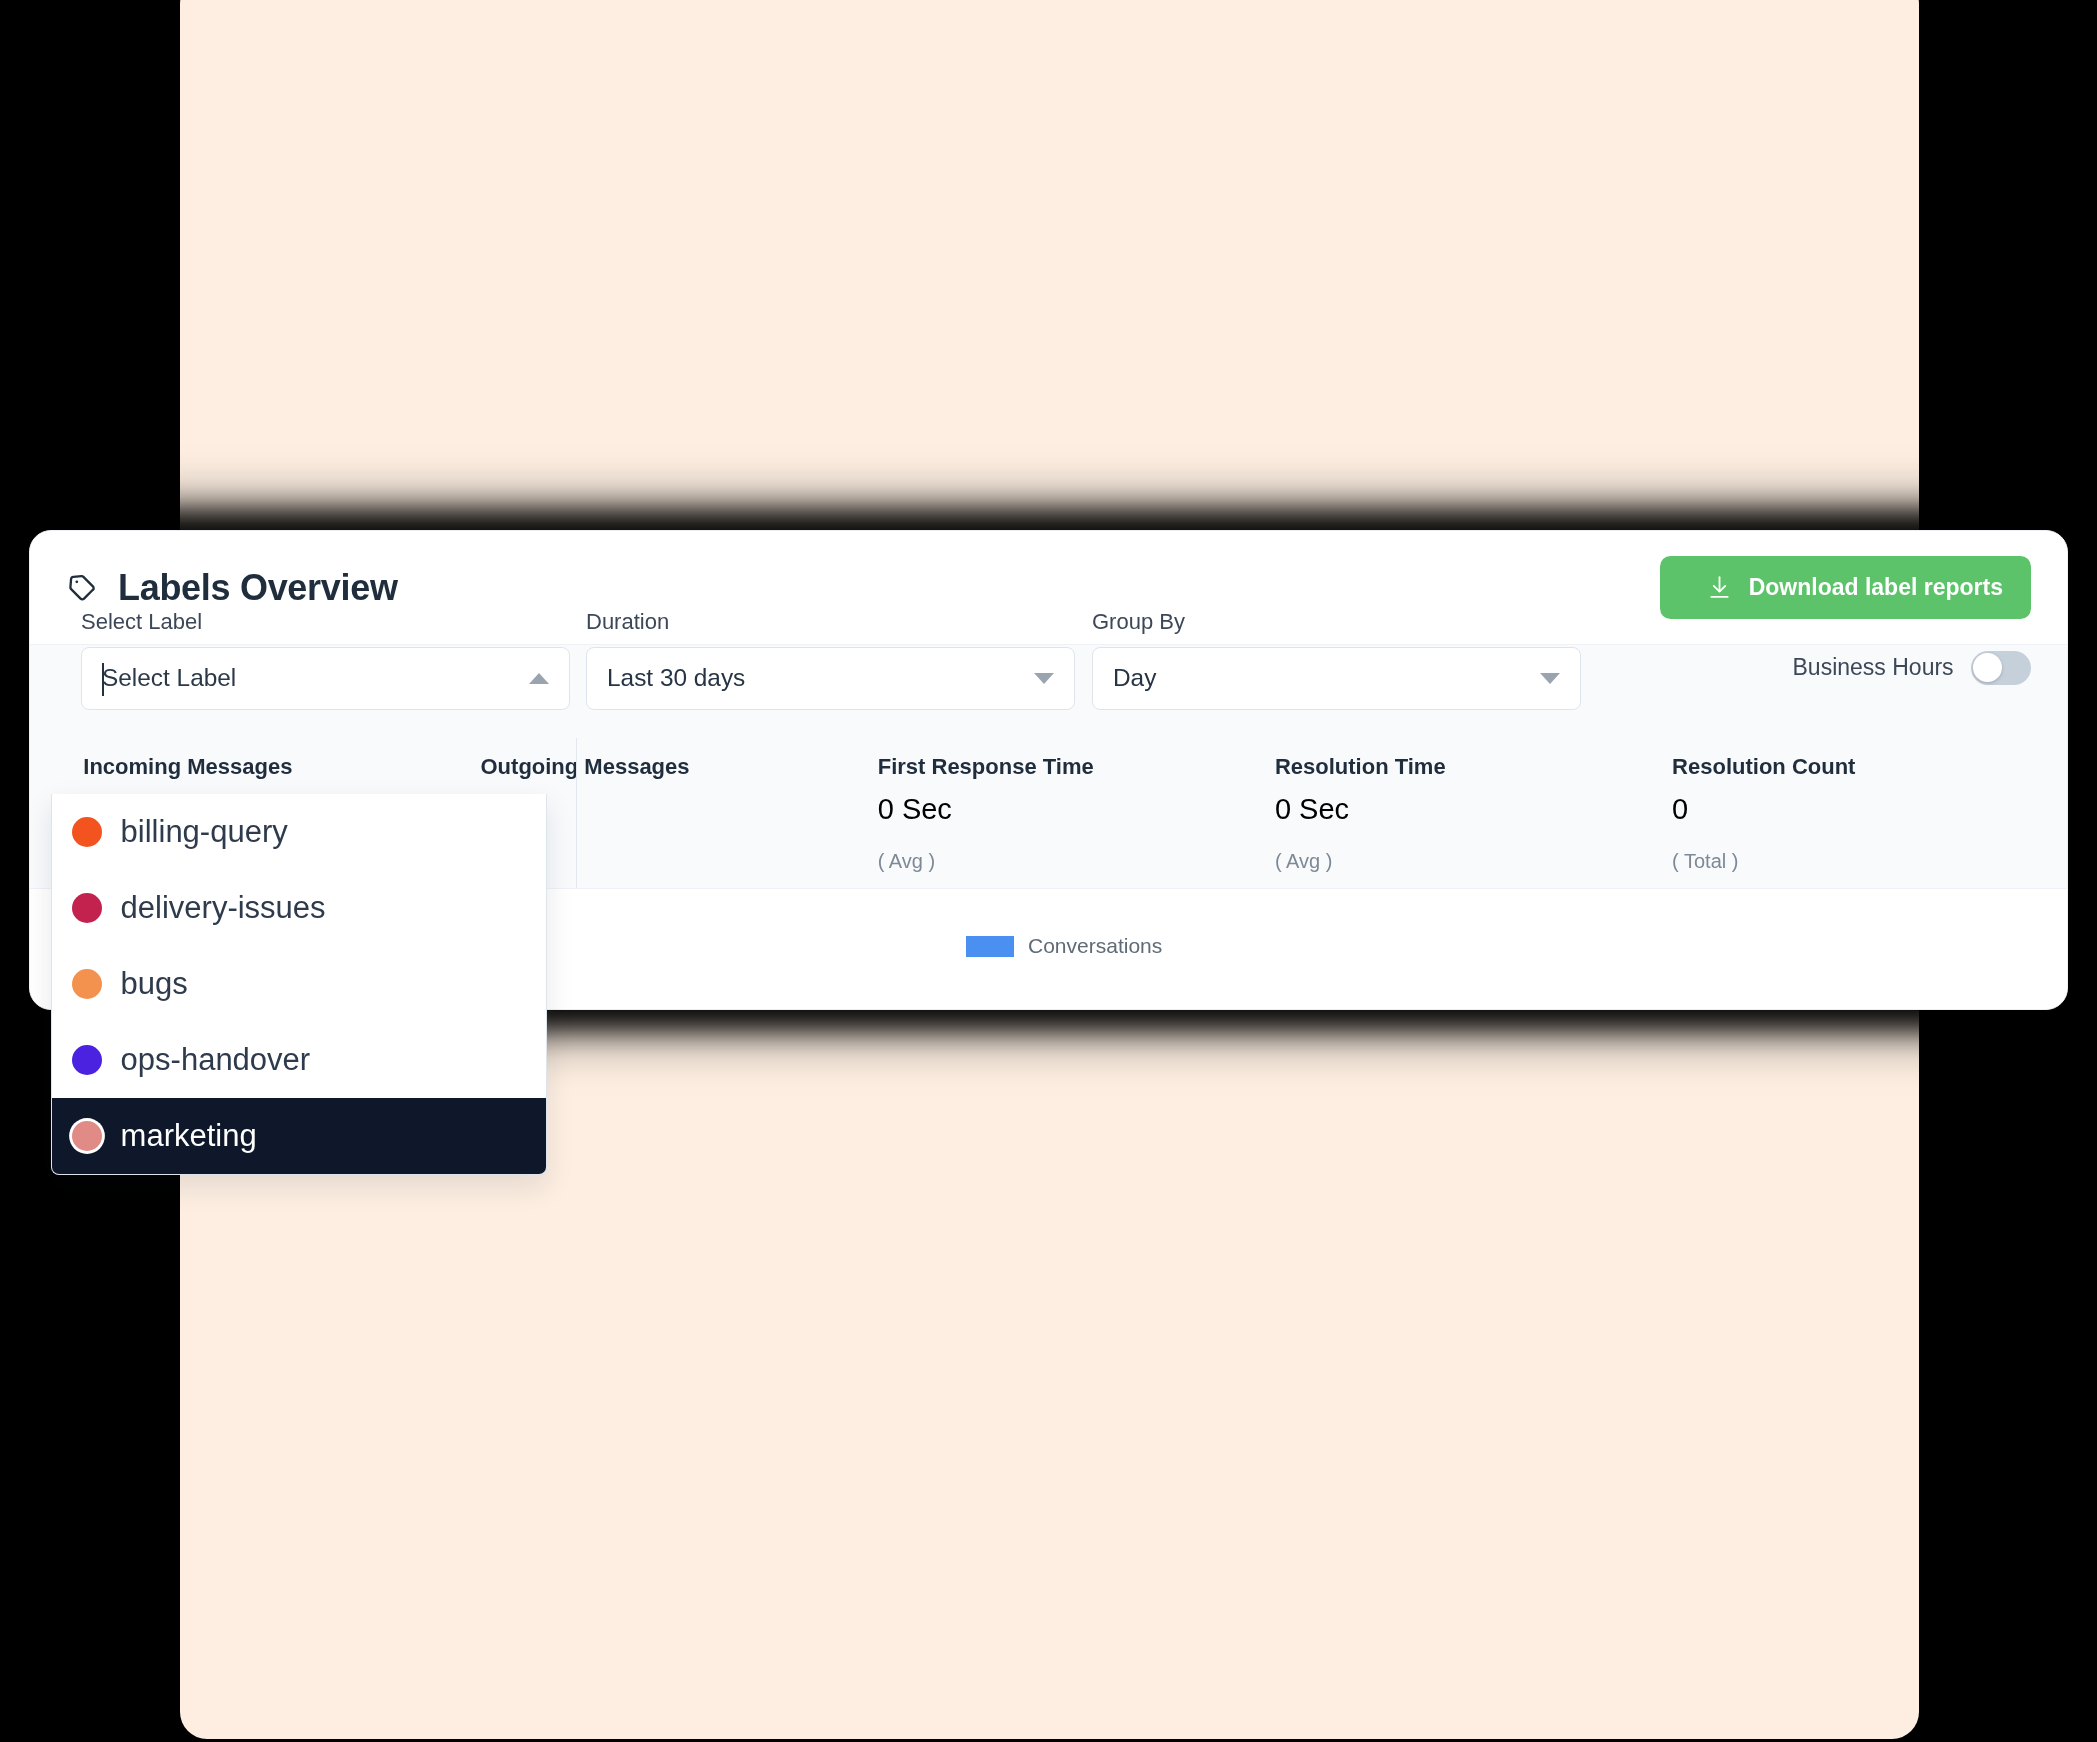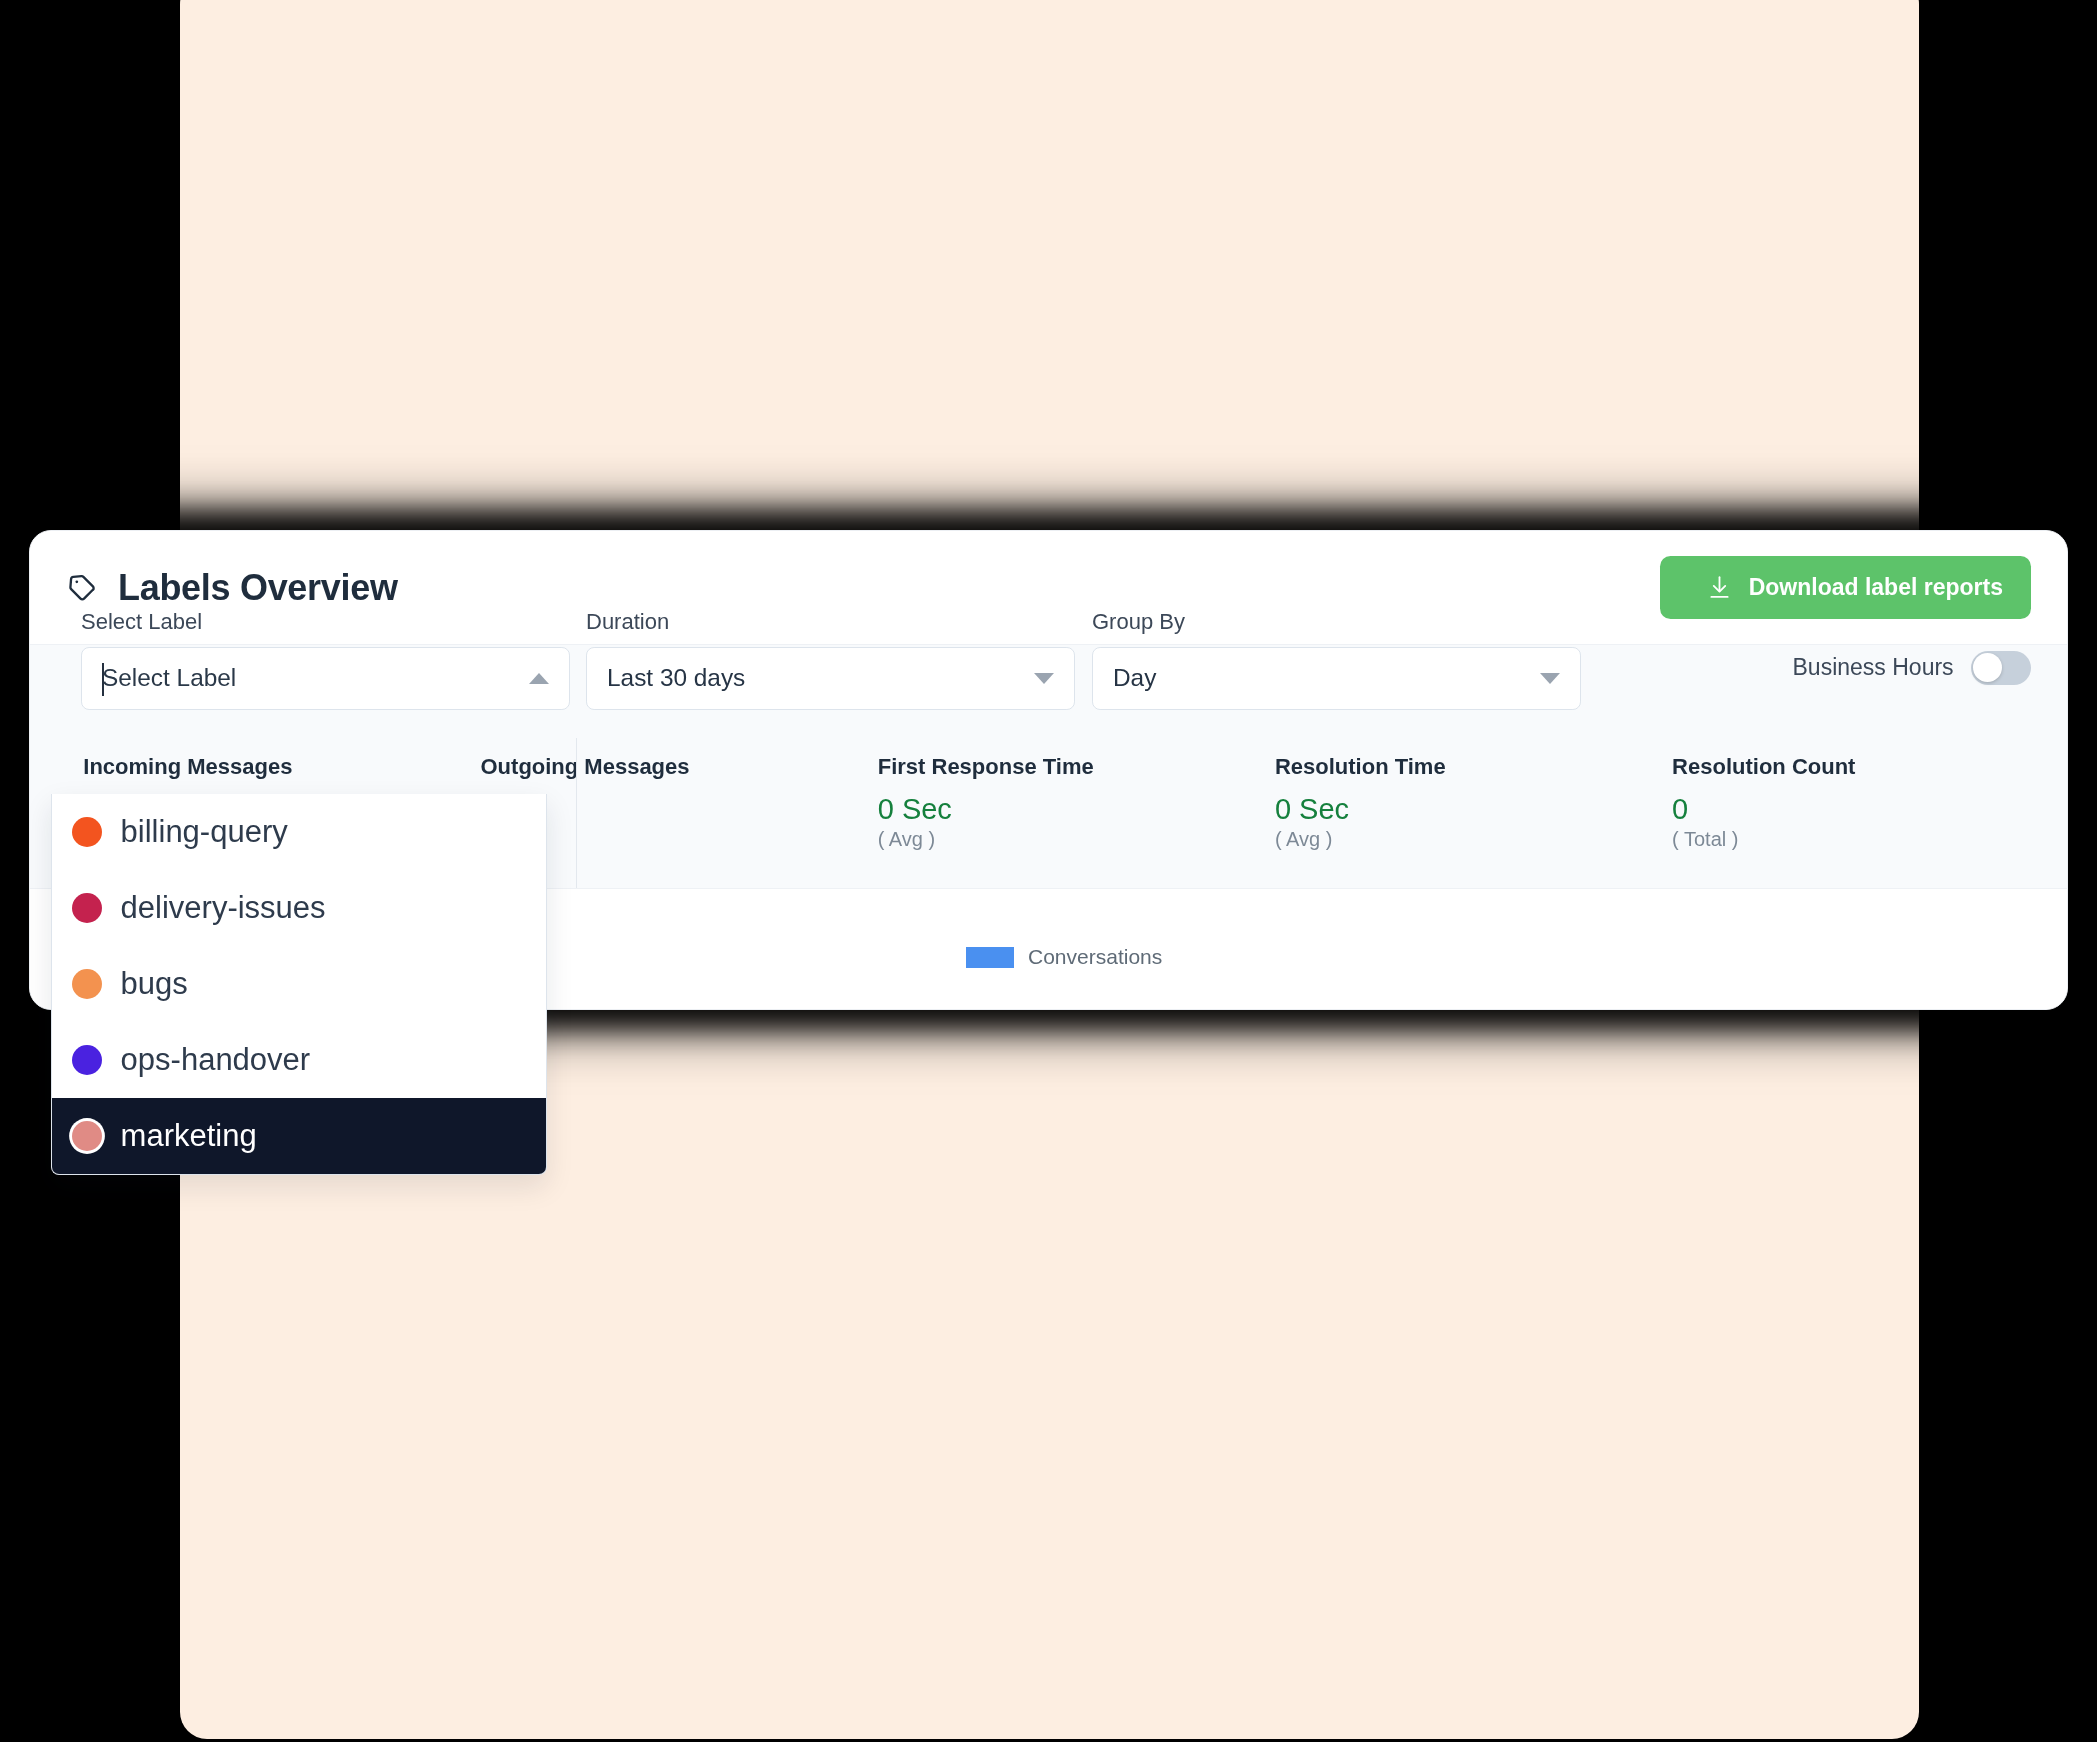--- a/index.html
+++ b/index.html
@@ -232,23 +232,23 @@
   .metric-title {
     font-size: 22px;
     font-weight: 700;
     color: #1f2d3d;
     white-space: nowrap;
     margin-bottom: 12.8px;
   }
 
   .metric-value {
     font-size: 29px;
-    color: #15803d;
-    white-space: nowrap;
-    margin-bottom: 2px;
+    color: #000000;
+    white-space: nowrap;
+    margin-bottom: 24px;
   }
 
   .metric-sub {
     font-size: 20px;
     color: #7d8996;
     white-space: nowrap;
   }
 
   .metrics-divider {
     position: absolute;
@@ -266,21 +266,20 @@
     height: 304px;
   }
 
   .legend {
     position: absolute;
     left: 936px;
     top: 45px;
     display: flex;
     align-items: center;
     gap: 14px;
-    margin-top: 11px;
   }
 
   .legend-swatch {
     width: 48px;
     height: 21px;
     background: #4a90f0;
     flex: 0 0 auto;
   }
 
   .legend-text {

